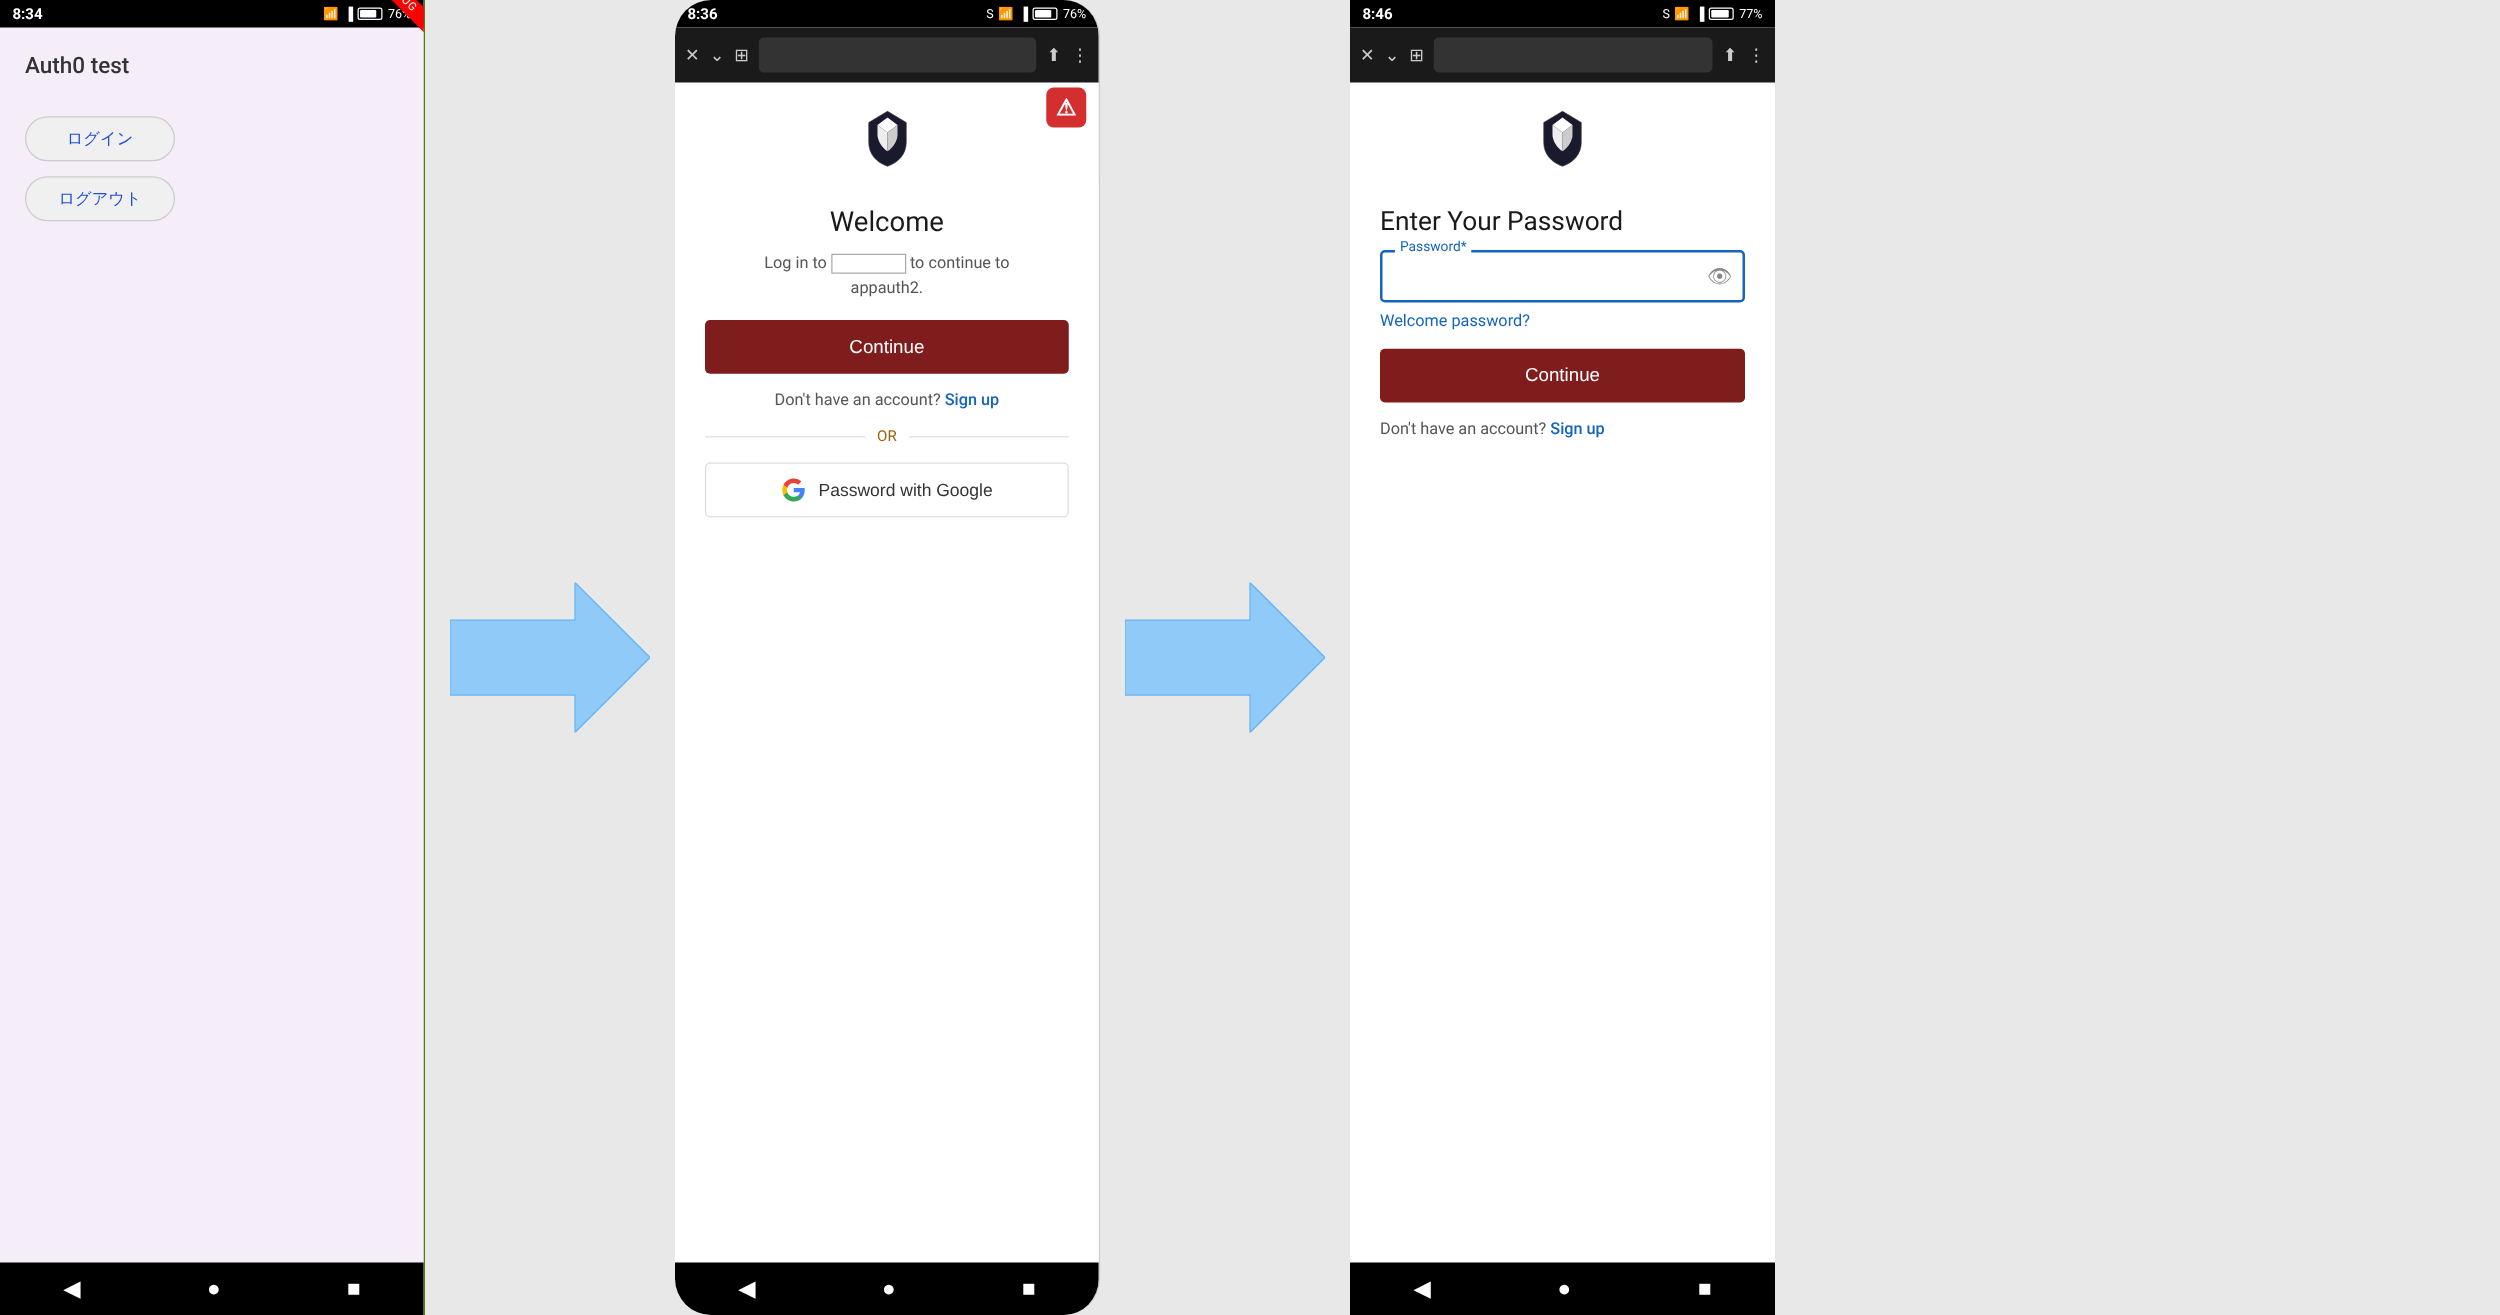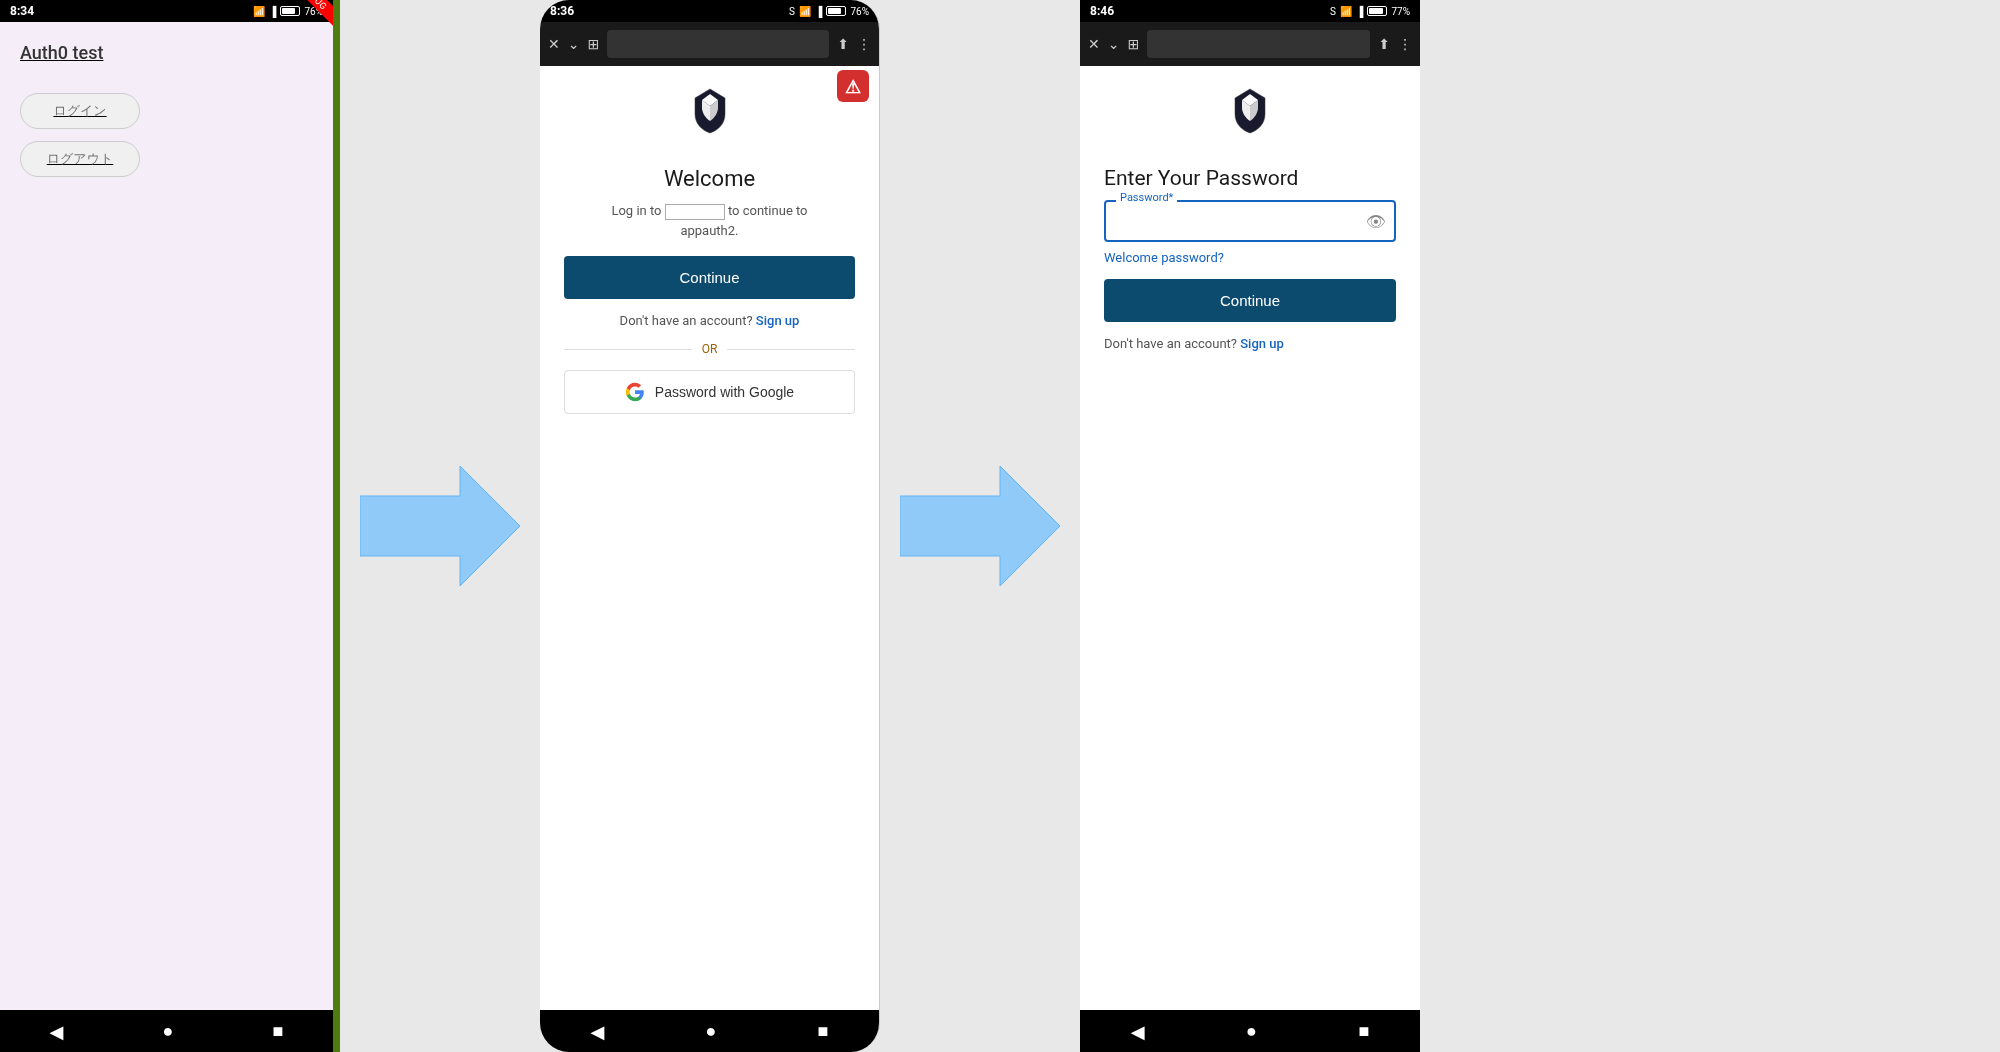--- a/index.html
+++ b/index.html
@@ -16,23 +16,22 @@
     
     .screen {
       display: flex;
       flex-direction: column;
       overflow: hidden;
     }
 
     .screen-1 {
       width: 340px;
       background: #f5eef8;
-      border-right: 7px solid #4d7c0f;
+      border-right: 1px solid #4d7c0f;
       position: relative;
-      text-decoration: underline;
     }
     .screen-2 {
       width: 340px;
       background: #fff;
       border-right: 1px solid #ccc;
     }
     .screen-3 {
       width: 340px;
       background: #fff;
     }
@@ -138,21 +137,21 @@
       transform: rotate(45deg);
       transform-origin: top right;
       letter-spacing: 0.5px;
     }
     .jp-button {
       background: #f0f0f0;
       border: 1px solid #ccc;
       border-radius: 20px;
       padding: 8px 24px;
       font-size: 13px;
-      color: #737373;
+      color: #1d4ed8;
       cursor: pointer;
       margin-bottom: 12px;
       width: 120px;
       text-align: center;
     }
 
     
     .arrow-container {
       display: flex;
       align-items: center;
@@ -227,21 +226,21 @@
       border: 2px solid #1565c0;
       border-radius: 4px;
       padding: 12px 10px 10px;
       font-size: 14px;
       outline: none;
       color: #333;
     }
 
     .continue-btn {
       width: 100%;
-      background: #0c4a6e;
+      background: #7f1d1d;
       color: #fff;
       border: none;
       border-radius: 4px;
       padding: 13px;
       font-size: 15px;
       font-weight: 500;
       cursor: pointer;
       margin-bottom: 14px;
     }
     .signup-line {

